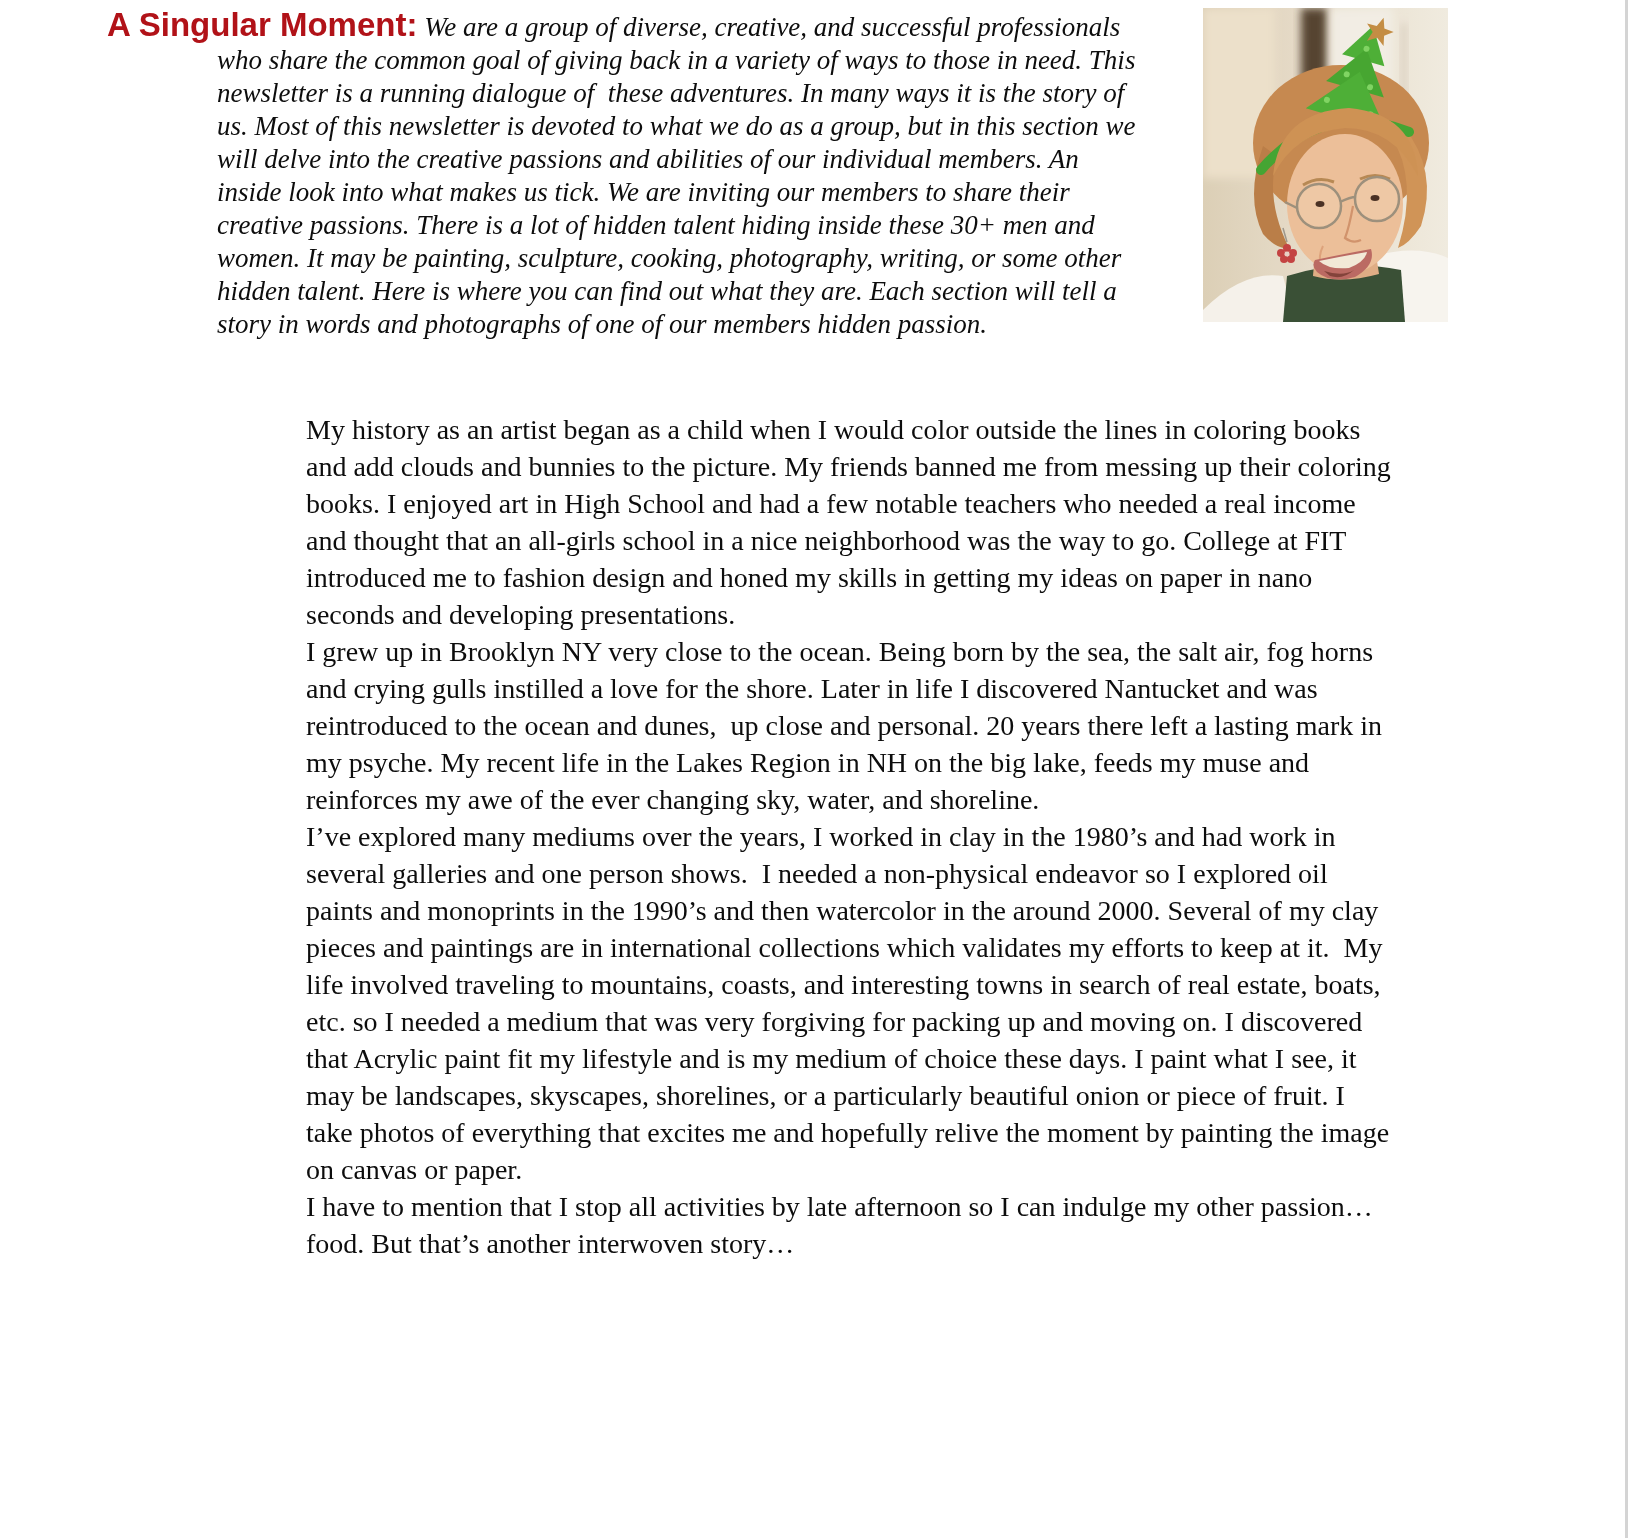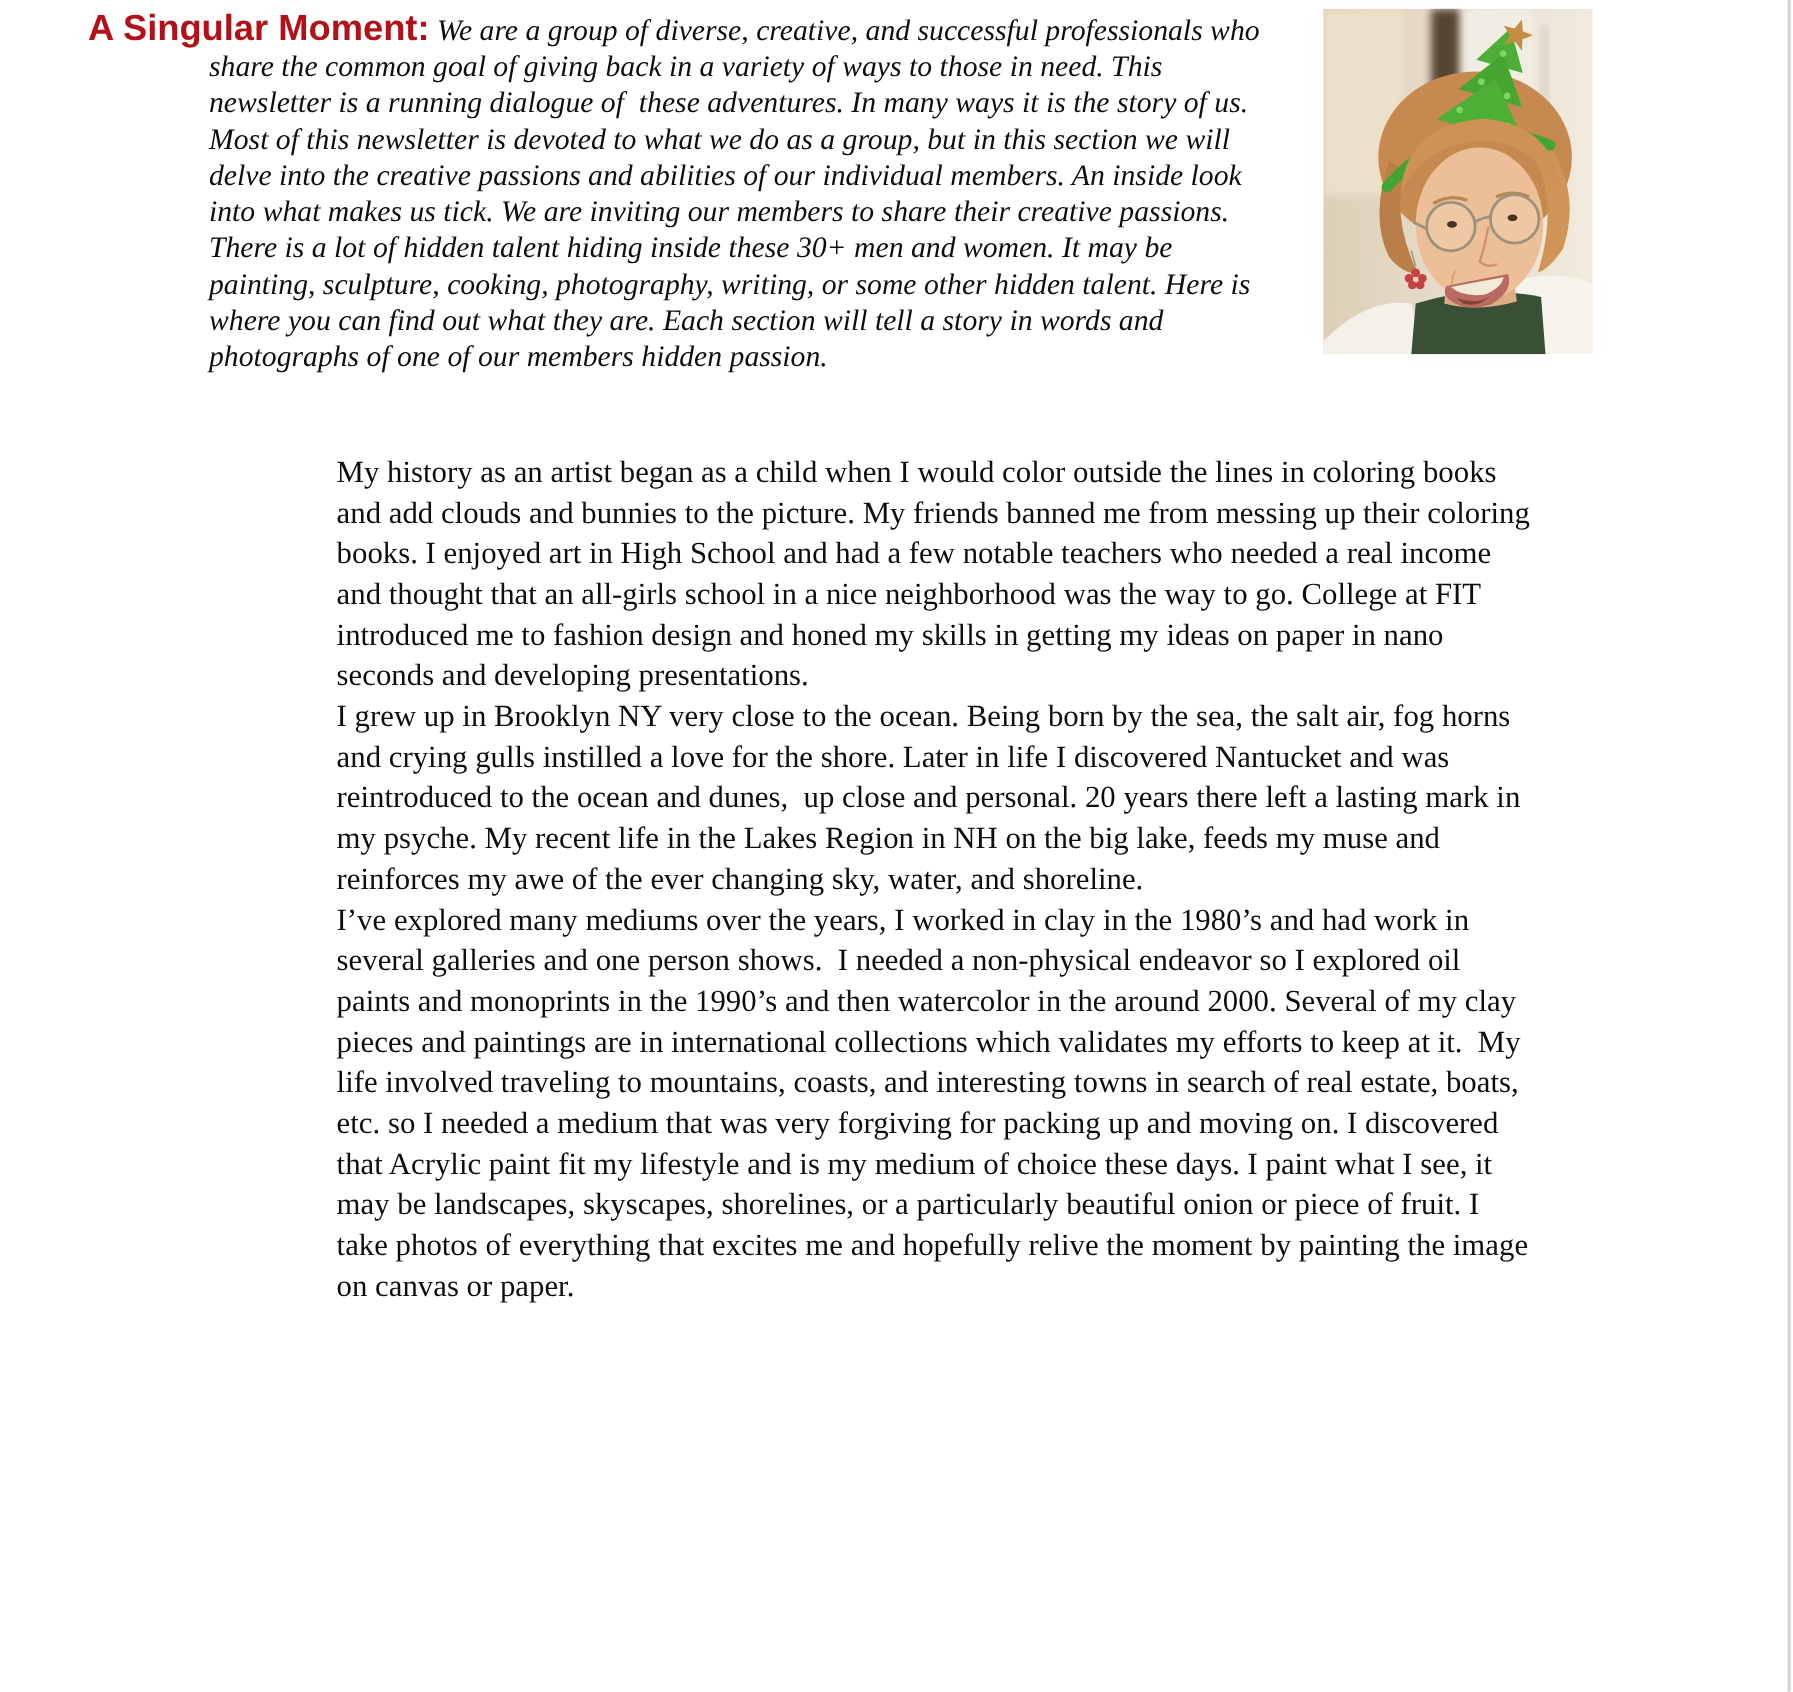--- a/index.html
+++ b/index.html
@@ -10,21 +10,21 @@
     overflow: hidden;
     font-family: "Liberation Serif", serif;
     color: #0d0d0d;
   }
   .page-edge {
     position: absolute; top: 0; left: 1625px;
     width: 3px; height: 1538px;
     background: #d4d4d4;
   }
   .intro-wrap {
-    margin: 8px 182px 0 80px; 
+    margin: 8px 182px 0 107px; 
   }
   .photo-float {
     float: right;
     width: 245px; height: 314px;
     margin: 0 0 16px 55px;
   }
   .photo-float svg { display: block; width: 245px; height: 314px; }
   .intro-p {
     font-style: italic;
     font-size: 27px;
@@ -153,15 +153,16 @@
 
   <p class="intro-p"><span class="section-title">A Singular Moment:</span><span> We are a group of diverse, creative, and successful professionals who share the common goal of giving back in a variety of ways to those in need. This newsletter is a running dialogue of  these adventures. In many ways it is the story of us. Most of this newsletter is devoted to what we do as a group, but in this section we will delve into the creative passions and abilities of our individual members. An inside look into what makes us tick. We are inviting our members to share their creative passions. There is a lot of hidden talent hiding inside these 30+ men and women. It may be painting, sculpture, cooking, photography, writing, or some other hidden talent. Here is where you can find out what they are. Each section will tell a story in words and photographs of one of our members hidden passion.</span></p>
 
 
 </div>
 
 <div class="body-text">
     <p>My history as an artist began as a child when I would color outside the lines in coloring books and add clouds and bunnies to the picture. My friends banned me from messing up their coloring books. I enjoyed art in High School and had a few notable teachers who needed a real income and thought that an all-girls school in a nice neighborhood was the way to go. College at FIT introduced me to fashion design and honed my skills in getting my ideas on paper in nano seconds and developing presentations.</p>
     <p>I grew up in Brooklyn NY very close to the ocean. Being born by the sea, the salt air, fog horns and crying gulls instilled a love for the shore. Later in life I discovered Nantucket and was reintroduced to the ocean and dunes,  up close and personal. 20 years there left a lasting mark in my psyche. My recent life in the Lakes Region in NH on the big lake, feeds my muse and reinforces my awe of the ever changing sky, water, and shoreline.</p>
     <p>I’ve explored many mediums over the years, I worked in clay in the 1980’s and had work in several galleries and one person shows.  I needed a non-physical endeavor so I explored oil paints and monoprints in the 1990’s and then watercolor in the around 2000. Several of my clay pieces and paintings are in international collections which validates my efforts to keep at it.  My life involved traveling to mountains, coasts, and interesting towns in search of real estate, boats, etc. so I needed a medium that was very forgiving for packing up and moving on. I discovered  that Acrylic paint fit my lifestyle and is my medium of choice these days. I paint what I see, it may be landscapes, skyscapes, shorelines, or a particularly beautiful onion or piece of fruit. I take photos of everything that excites me and hopefully relive the moment by painting the image on canvas or paper.</p>
+    <p>I have to mention that I stop all activities by late afternoon so I can indulge my other passion… food. But that’s another interwoven story…</p>
   </div>
 
 <div class="page-edge"></div>
 
 </body></html>

